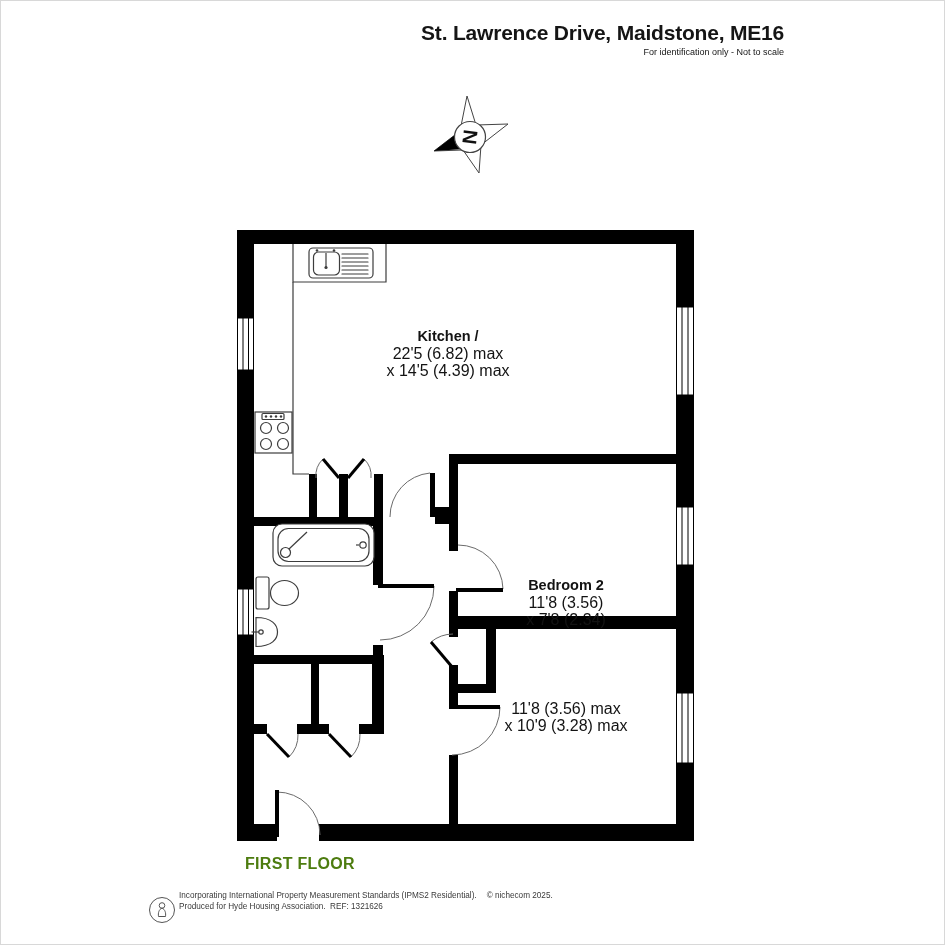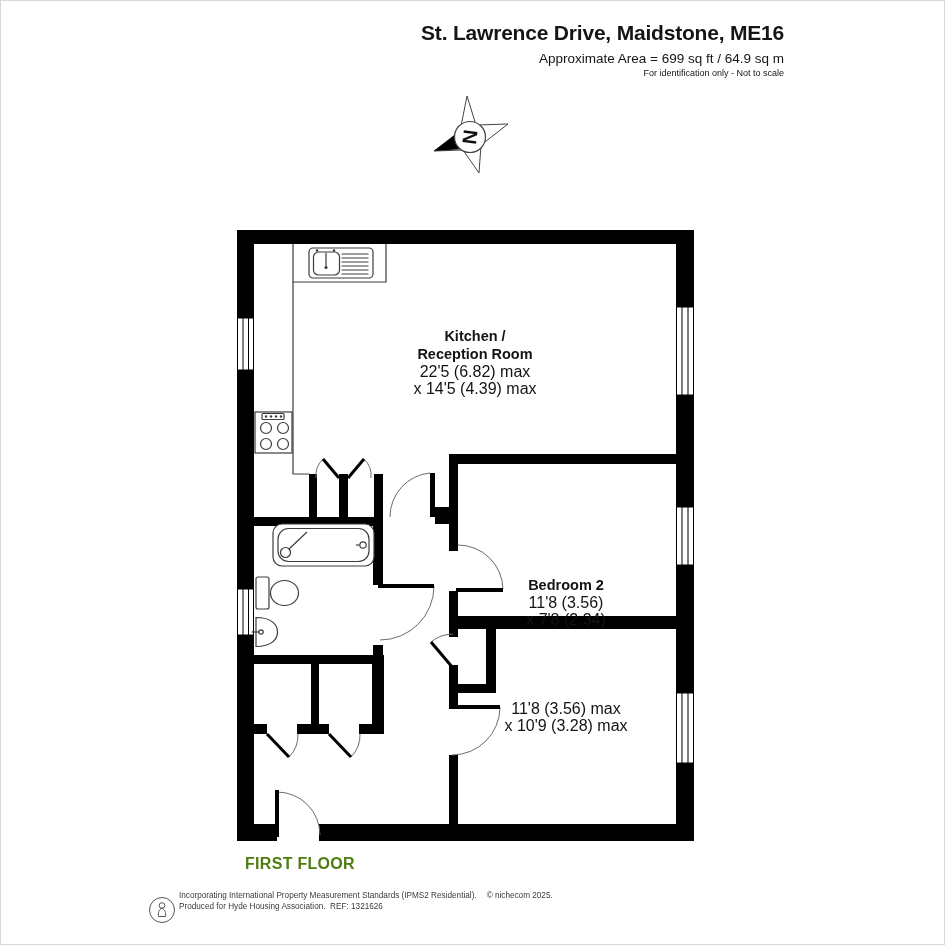--- a/index.html
+++ b/index.html
@@ -9,21 +9,21 @@
     font-family:"Liberation Sans",sans-serif;color:#111;overflow:hidden;
   }
   .plan-svg{position:absolute;left:0;top:0;}
   .hdr{position:absolute;top:19px;right:160px;text-align:right;}
   .hdr .title{font-size:21px;font-weight:bold;letter-spacing:-0.2px;line-height:25px;color:#151515;}
   .hdr .area{font-size:13.5px;margin-top:6px;line-height:15px;color:#151515;}
   .hdr .note{font-size:9px;margin-top:2px;line-height:10px;color:#151515;}
   .room-label{position:absolute;text-align:center;color:#131313;}
   .room-label .nm{font-size:14.5px;font-weight:bold;line-height:18px;}
   .room-label .dim{font-size:16px;line-height:17px;}
-  .lbl-kitchen{left:354px;top:326px;width:240px;}
+  .lbl-kitchen{left:327px;top:326px;width:240px;}
   .lbl-bed2{left:455px;top:535px;width:220px;margin-top:40px;}
   .lbl-bed1{left:455px;top:699px;width:220px;}
   .floor-label{position:absolute;left:244px;top:854px;font-size:16px;font-weight:bold;letter-spacing:0.3px;color:#4d7c0f;}
   .footer{position:absolute;left:178px;top:890px;font-size:8.2px;line-height:10.8px;color:#3a3a3a;}
   .footer div{white-space:pre-wrap;}
   .footer .cp{margin-left:10px;}
   .footer-logo{position:absolute;left:146px;top:894px;}
 </style>
 </head>
 <body>
@@ -181,27 +181,25 @@
     <g>
       <path d="M466 95 L475 124 L507 123 L480 144 L478 172 L462 149 L433 150 L459 130 Z" fill="#fff" stroke="#444" stroke-width="1"></path>
       <path d="M433 150 L459 130 L463 148 Z" fill="#000"></path>
       <circle cx="469" cy="136" r="15.5" fill="#fff" stroke="#444" stroke-width="1.2"></circle>
       <text x="0" y="0" transform="translate(469 136) rotate(97)" text-anchor="middle" dy="7" font-family="Liberation Sans, sans-serif" font-size="20" font-weight="bold" fill="#111">N</text>
     </g>
   </svg>
 
   <div class="hdr">
     <div class="title">St. Lawrence Drive, Maidstone, ME16</div>
-    <div class="area">Approximate Area = 699 sq ft / 64.9 sq m</div>
     <div class="note">For identification only - Not to scale</div>
   </div>
 
   <div class="room-label lbl-kitchen">
     <div class="nm">Kitchen /</div>
-    <div class="nm">Reception Room</div>
     <div class="dim">22'5 (6.82) max</div>
     <div class="dim">x 14'5 (4.39) max</div>
   </div>
 
   <div class="room-label lbl-bed2">
     <div class="nm">Bedroom 2</div>
     <div class="dim">11'8 (3.56)</div>
     <div class="dim">x 7'8 (2.34)</div>
   </div>
 

